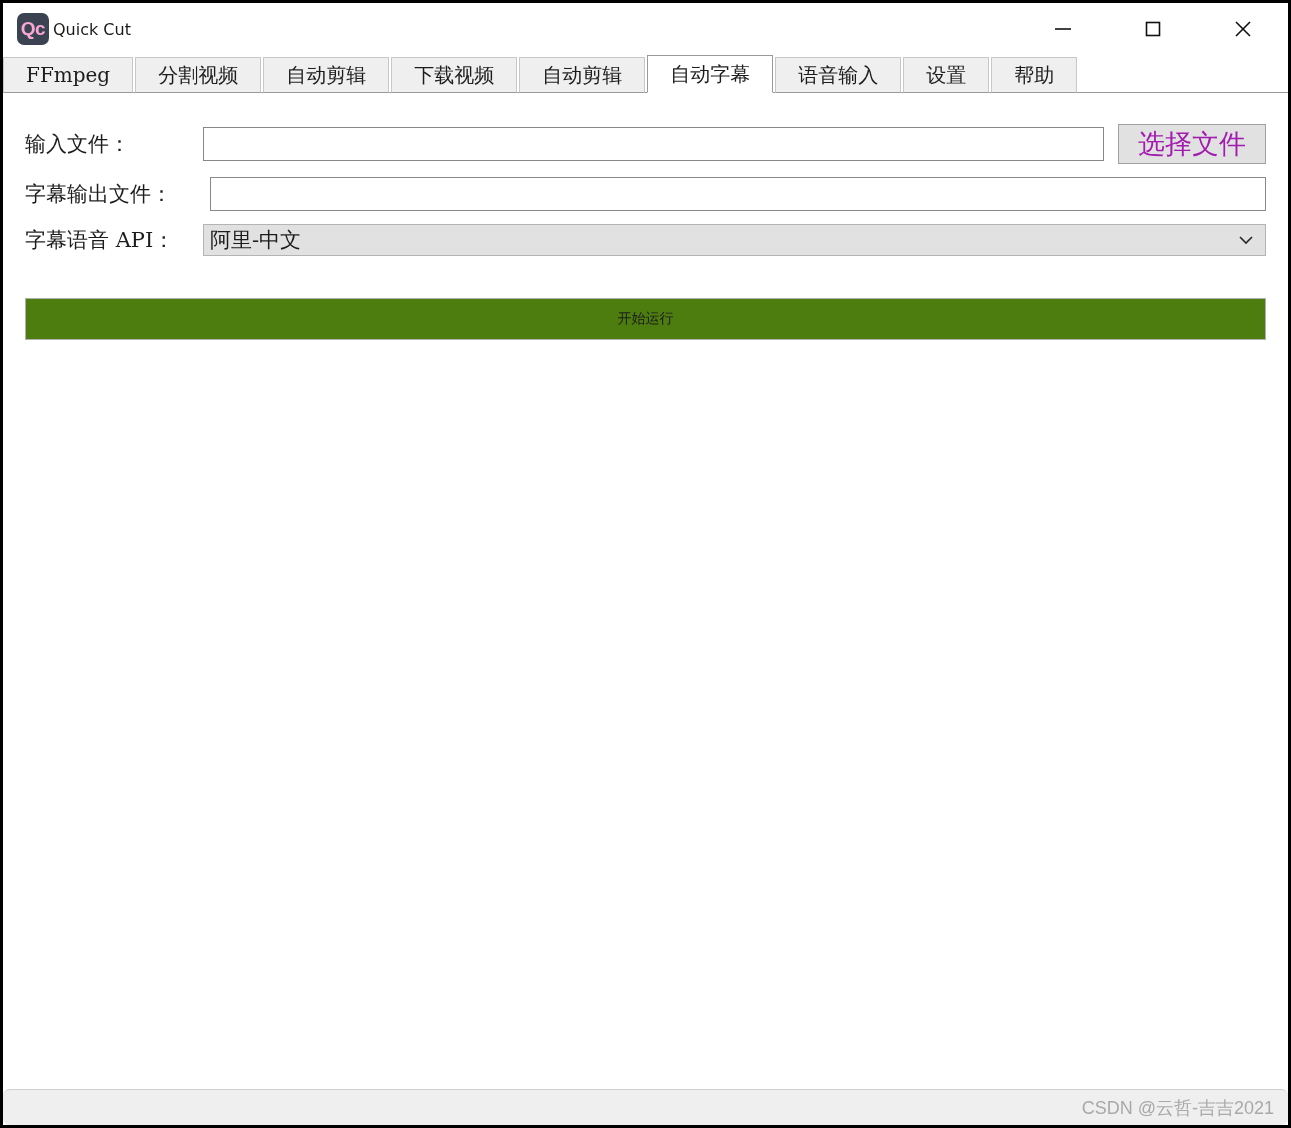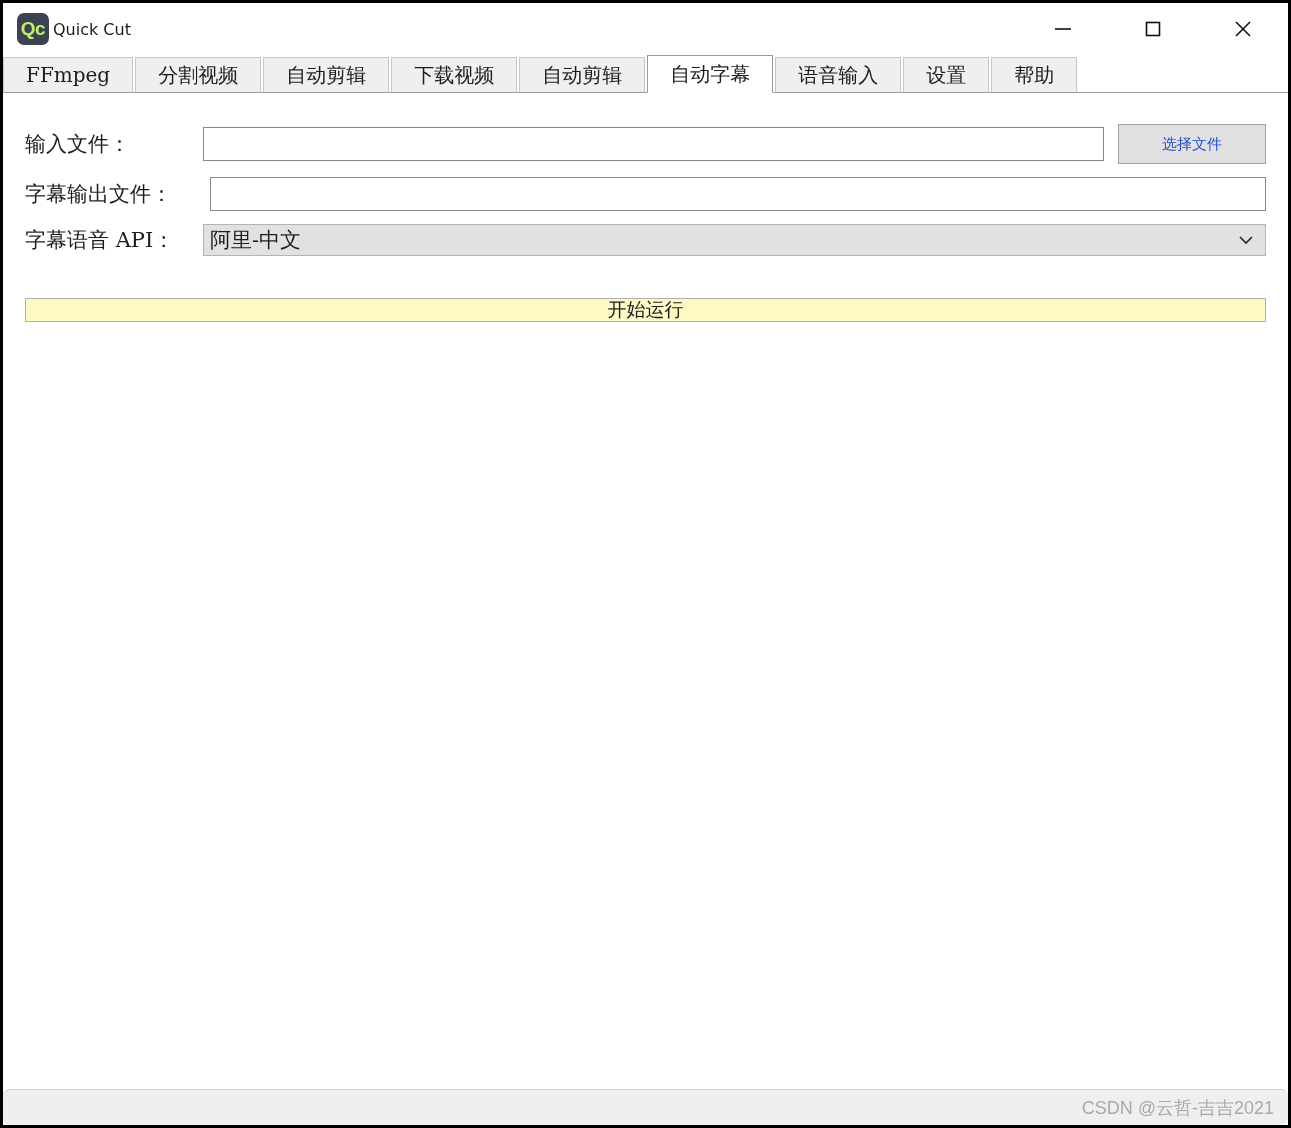--- a/index.html
+++ b/index.html
@@ -33,21 +33,21 @@
     display: flex;
     align-items: center;
     padding-left: 14px;
     box-sizing: border-box;
   }
   #app-icon {
     width: 32px;
     height: 32px;
     border-radius: 7px;
     background: #3b4251;
-    color: #bef264;
+    color: #f9a8d4;
     font-family: "Liberation Sans", sans-serif;
     font-size: 19px;
     font-weight: bold;
     letter-spacing: -0.5px;
     display: flex;
     align-items: center;
     justify-content: center;
     flex: none;
   }
   #app-title {
@@ -164,22 +164,22 @@
 
   .browse-button {
     flex: none;
     width: 148px;
     height: 40px;
     margin-left: 14px;
     box-sizing: border-box;
     background: #e1e1e1;
     border: 1px solid #a0a0a0;
     font-family: Liberation Mono, monospace;
-    font-size: 15px;
-    color: #1d4ed8;
+    font-size: 27px;
+    color: #a21caf;
     display: flex;
     align-items: center;
     justify-content: center;
     white-space: nowrap;
   }
 
   .select-box {
     flex: 1 1 auto;
     height: 32px;
     box-sizing: border-box;
@@ -208,29 +208,29 @@
     color: #2b2b2b;
   }
 
   #run-wrap {
     padding: 0 22px;
     margin-top: 42px;
     box-sizing: border-box;
   }
   #run-button {
     width: 100%;
-    height: 24px;
-    box-sizing: border-box;
-    background: #fef9c3;
+    height: 42px;
+    box-sizing: border-box;
+    background: #4d7c0f;
     border: 1px solid #b0b0b0;
     display: flex;
     align-items: center;
     justify-content: center;
     font-family: "DejaVu Serif", "Liberation Serif", serif;
-    font-size: 19px;
+    font-size: 14px;
     color: #1c1c1c;
   }
 
   
   #statusbar {
     height: 36px;
     min-height: 36px;
     background: #efefef;
     border-top: 1px solid #cfcfcf;
     display: flex;

